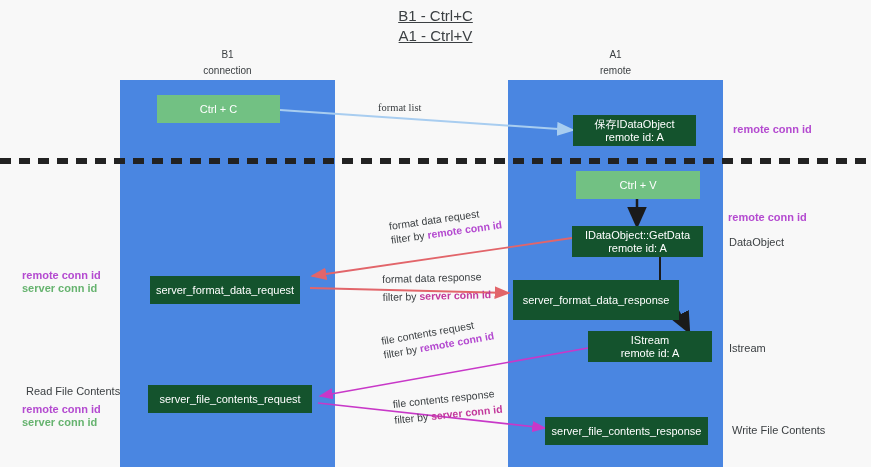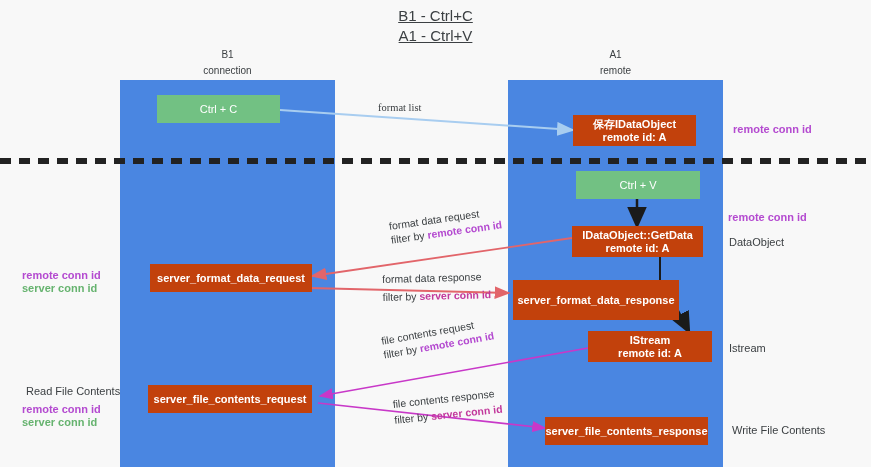--- a/index.html
+++ b/index.html
@@ -54,21 +54,21 @@
     justify-content: center;
     color: #ffffff;
     font-size: 11px;
     line-height: 13px;
     text-align: center;
     white-space: pre-line;
     padding: 14px 4px;
   }
   .box.green  { background: #72c183; }
   .box.orange { background: #fbb košt; }
-  .box.orange { background: #c2410c; font-weight: bold; }
+  .box.orange { background: #14532d; }
 
   
   .ann {
     font-size: 11px;
     line-height: 13px;
     white-space: pre-line;
   }
   .ann-purple { color: #b44ad0; font-weight: bold; }
   .ann-green  { color: #66b36f; font-weight: bold; }
   .ann-dark   { color: #3c4043; }
@@ -155,21 +155,21 @@
   <div class="abs box green" style="left:157px; top:95px; width:123px; height:27px;">Ctrl + C</div>
 
   <div class="abs box orange" style="left:573px; top:115px; width:123px; height:31px;">保存IDataObject
 remote id: A</div>
 
   <div class="abs box green" style="left:576px; top:171px; width:124px; height:26px;">Ctrl + V</div>
 
   <div class="abs box orange" style="left:572px; top:226px; width:131px; height:31px;">IDataObject::GetData
 remote id: A</div>
 
-  <div class="abs box orange" style="left:150px; top:264px; width:162px; height:25px;">server_format_data_request</div>
+  <div class="abs box orange" style="left:150px; top:276px; width:150px; height:25px;">server_format_data_request</div>
 
   <div class="abs box orange" style="left:513px; top:280px; width:166px; height:40px;">server_format_data_response</div>
 
   <div class="abs box orange" style="left:588px; top:331px; width:124px; height:31px;">IStream
 remote id: A</div>
 
   <div class="abs box orange" style="left:545px; top:417px; width:163px; height:25px;">server_file_contents_response</div>
 
   <div class="abs box orange" style="left:148px; top:385px; width:164px; height:25px;">server_file_contents_request</div>
 

